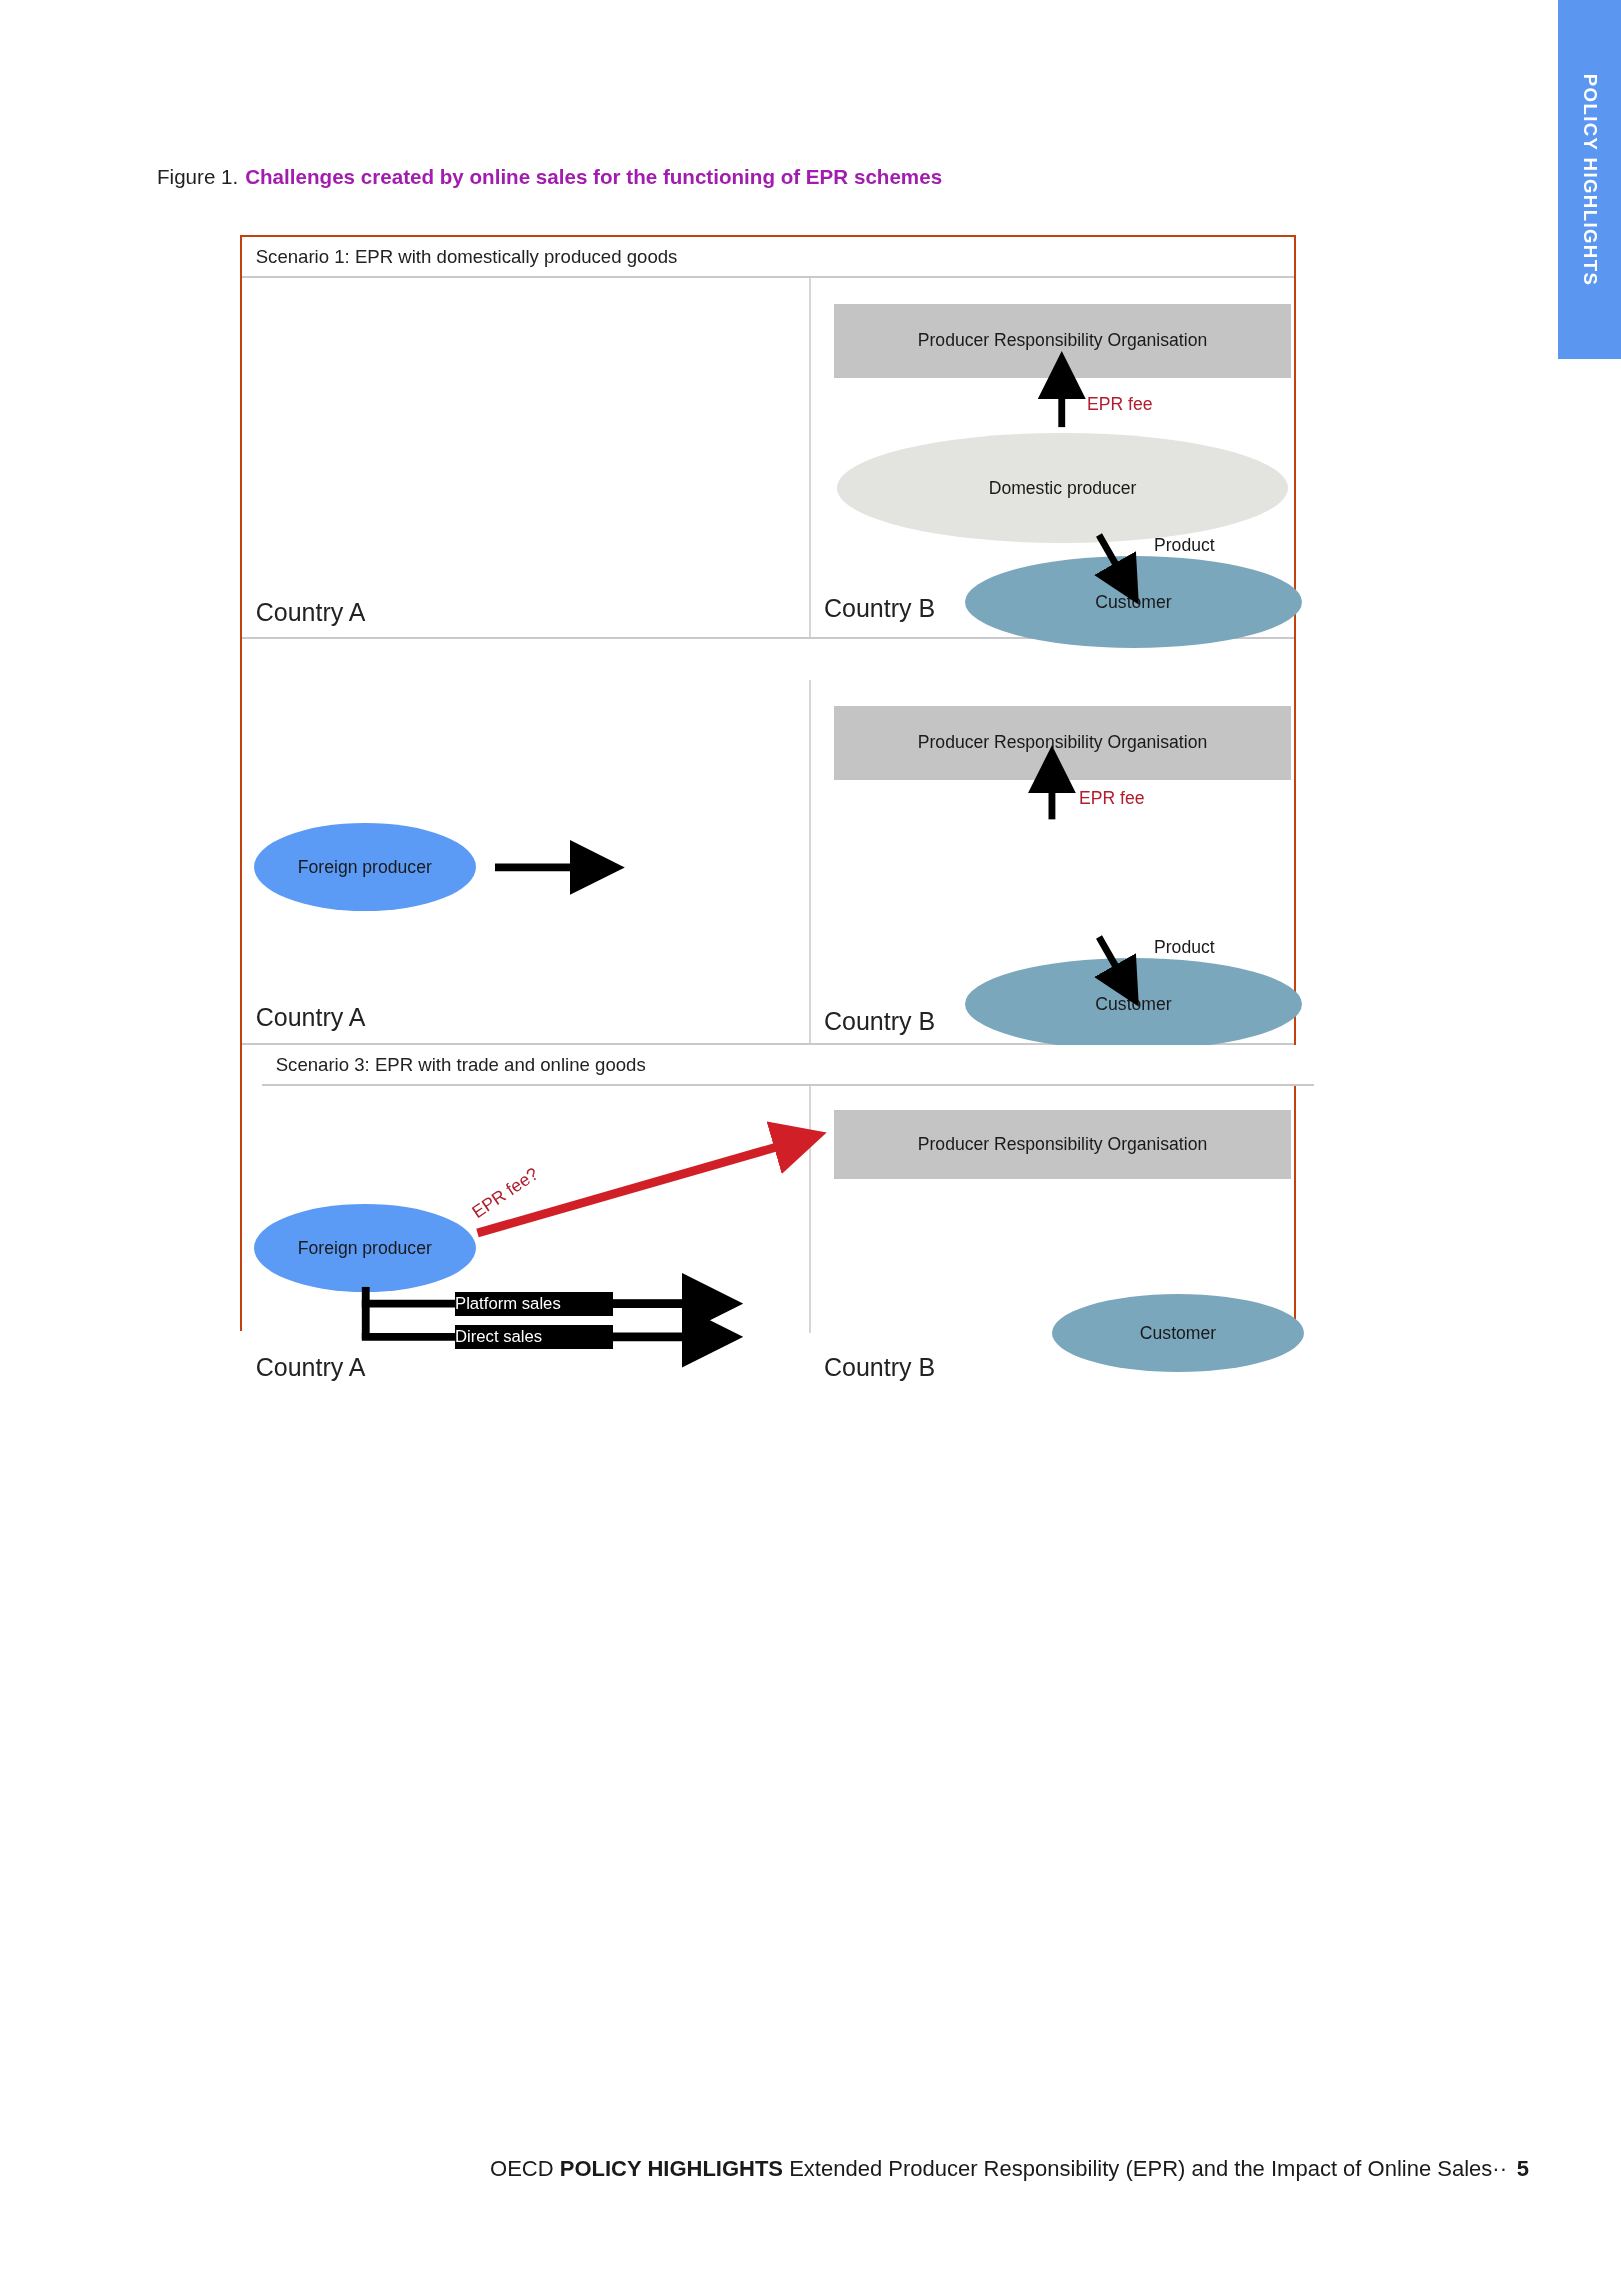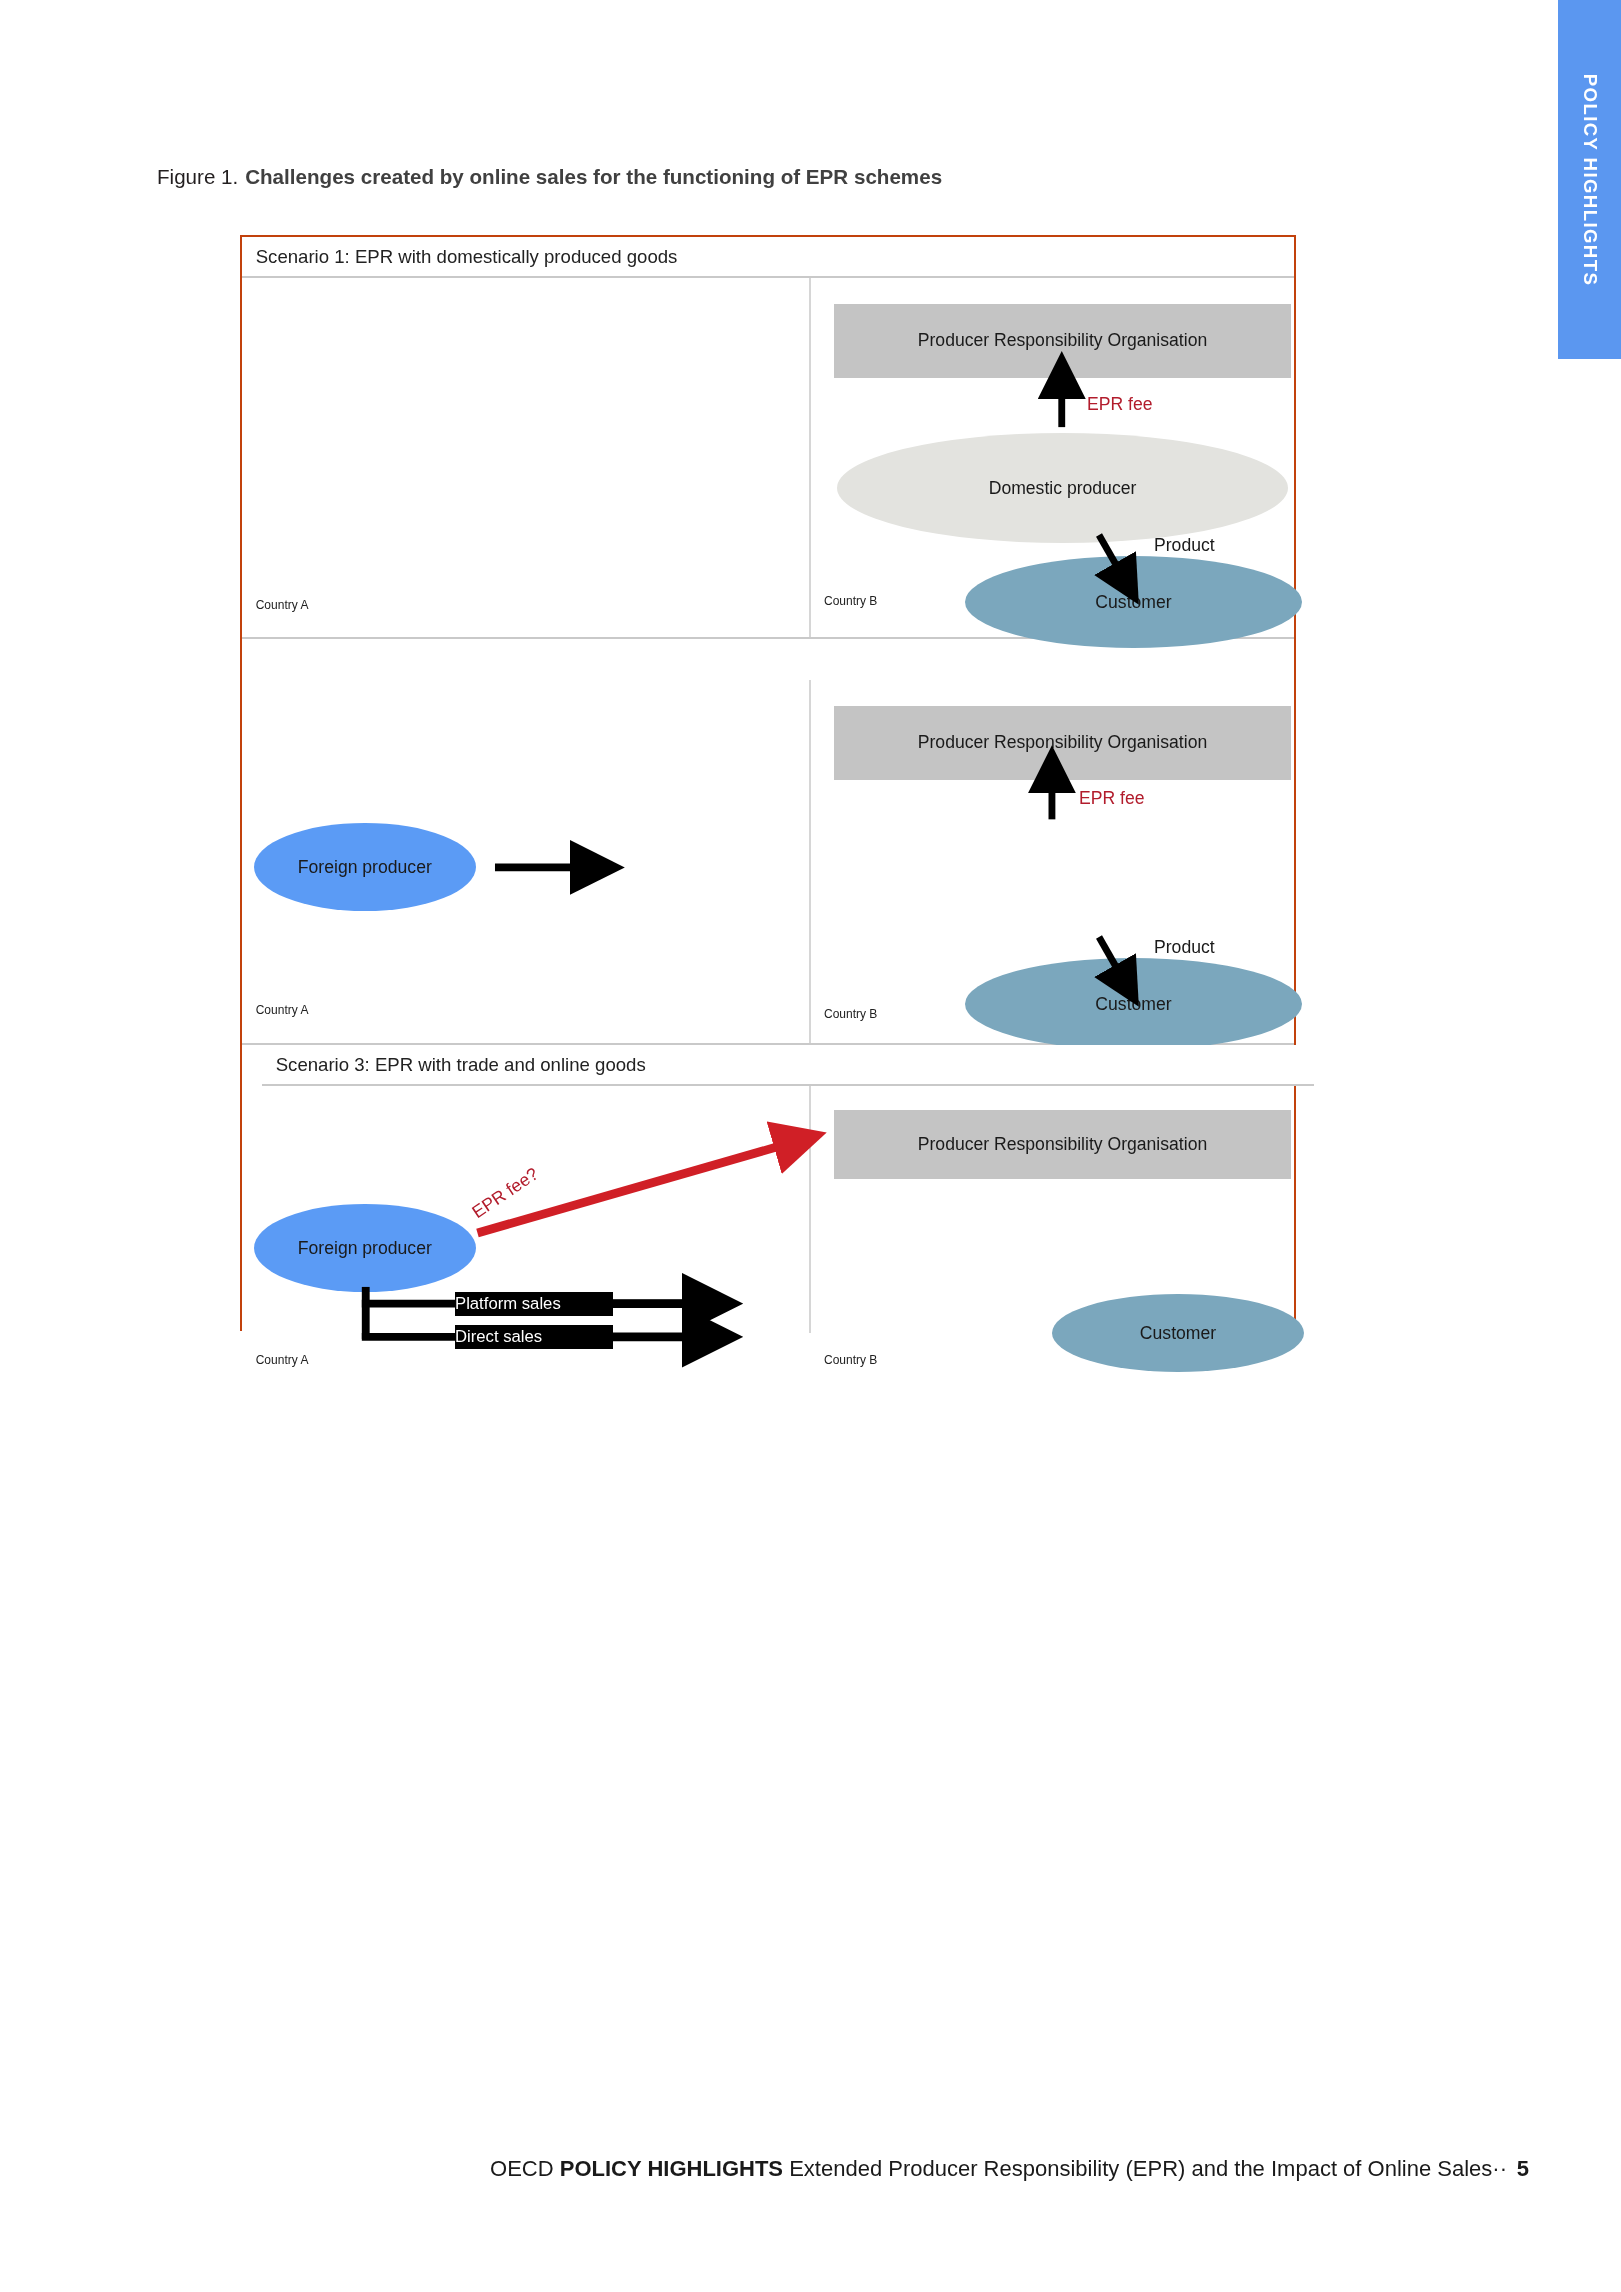--- a/index.html
+++ b/index.html
@@ -42,21 +42,21 @@
     position: absolute;
     left: 157px;
     top: 165px;
     font-size: 20.6px;
     white-space: nowrap;
   }
   .fig-caption .fig-num {
     color: #231f20;
   }
   .fig-caption .fig-title {
-    color: #404040;
+    color: #a21caf;
     font-weight: bold;
     margin-left: 6.9px;
   }
 
   
   .figure-frame {
     position: absolute;
     left: 240px;
     top: 235px;
     width: 1056px;
@@ -95,21 +95,21 @@
   }
   .scenario-divider {
     position: absolute;
     top: 0;
     bottom: 0;
     width: 2px;
     background: #d6d6d6;
   }
   .country-label {
     position: absolute;
-    font-size: 12px;
+    font-size: 25px;
     color: #222;
     white-space: nowrap;
   }
 
   
   .pro-box {
     position: absolute;
     background: #c4c4c4;
     display: flex;
     align-items: center;

